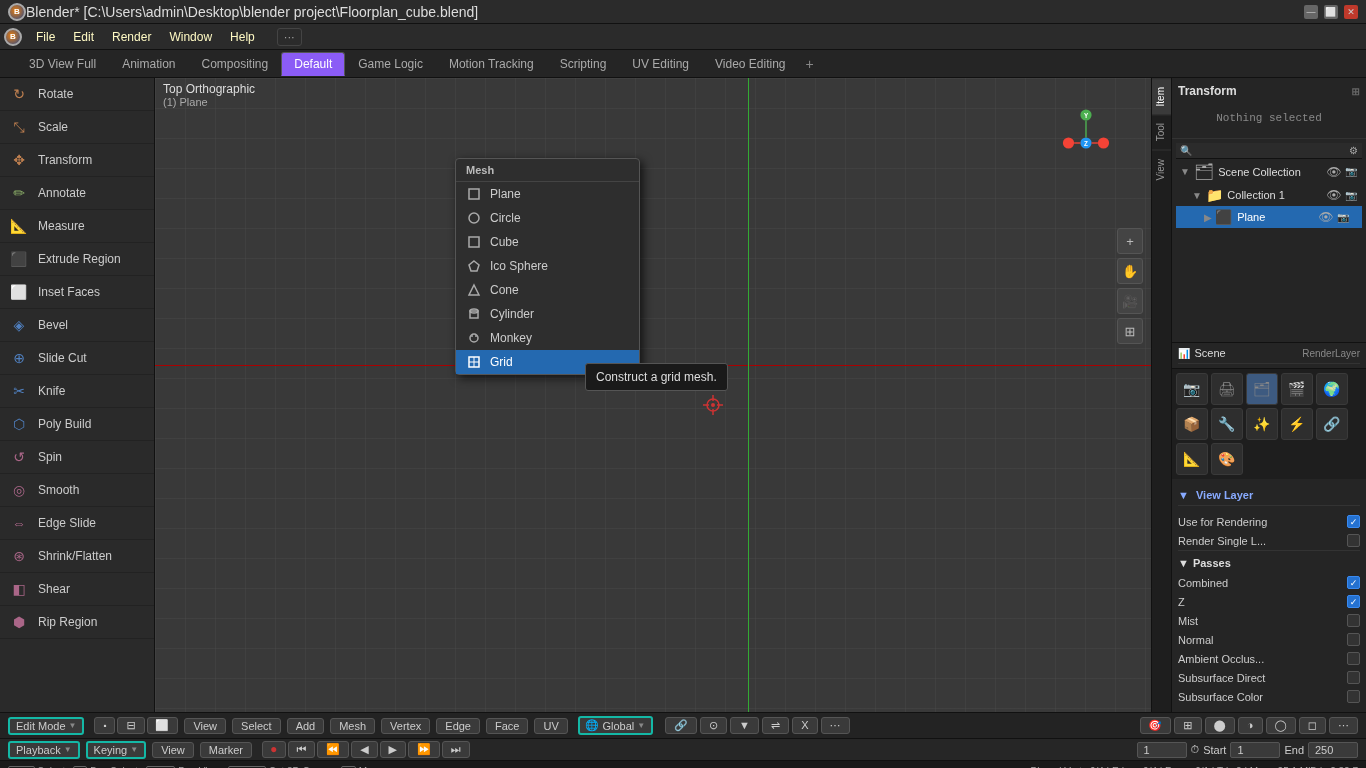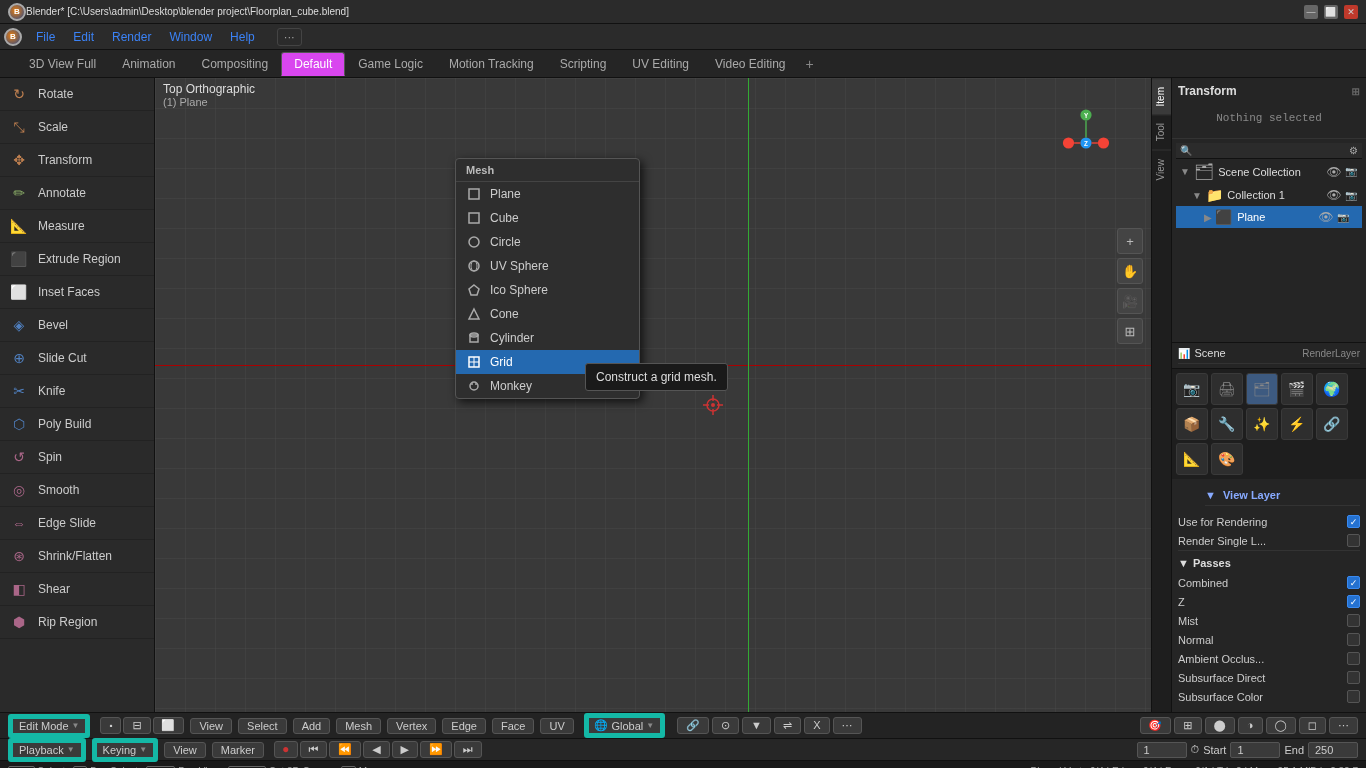--- a/index.html
+++ b/index.html
@@ -17,21 +17,21 @@
     #title-bar {
       width: 100%;
       height: 24px;
       background: #2b2b2b;
       display: flex;
       align-items: center;
       padding: 0 8px;
       border-bottom: 1px solid #111;
     }
     #title-bar .title-text {
-      font-size: 10px;
+      font-size: 14px;
       color: #ddd;
       flex: 1;
     }
     #title-bar .window-controls {
       display: flex;
       gap: 6px;
     }
     #title-bar .win-btn {
       width: 14px;
       height: 14px;
@@ -55,21 +55,21 @@
       background: #2b2b2b;
       display: flex;
       align-items: center;
       padding: 0 4px;
       border-bottom: 1px solid #111;
       gap: 2px;
     }
     .menu-item {
       padding: 2px 8px;
       font-size: 12px;
-      color: #3b82f6;
+      color: #fef9c3;
       cursor: pointer;
       border-radius: 3px;
     }
 
     
     #workspace-tabs {
       width: 100%;
       height: 28px;
       background: #252525;
       display: flex;
@@ -79,21 +79,21 @@
     }
     .ws-tab {
       padding: 4px 12px;
       font-size: 12px;
       color: #aaa;
       cursor: pointer;
       border-radius: 3px 3px 0 0;
       border: 1px solid transparent;
     }
     .ws-tab.active {
-      background: #d946ef;
+      background: #8b5cf6;
       color: #fff;
       border-color: #555 #555 transparent;
     }
     .ws-plus {
       width: 22px;
       height: 22px;
       display: flex;
       align-items: center;
       justify-content: center;
       color: #888;
@@ -333,21 +333,20 @@
       padding: 6px;
       font-size: 11px;
     }
     .vl-header {
       color: #ddd;
       font-size: 11px;
       font-weight: bold;
       padding: 4px 0;
       border-bottom: 1px solid #333;
       margin-bottom: 6px;
-      margin-left: 27px;
     }
     .vl-header span { color: #88aaff; margin-right: 4px; }
     .vl-item {
       display: flex;
       align-items: center;
       justify-content: space-between;
       padding: 3px 0;
       color: #ccc;
       gap: 44px;
     }
@@ -434,21 +433,21 @@
       cursor: pointer;
       font-size: 11px;
       color: #ccc;
     }
     .em-dropdown {
       display: flex;
       align-items: center;
       gap: 3px;
       padding: 1px 6px;
       background: #3a3a3a;
-      border: 5px solid #14b8a6;
+      border: 2px solid #14b8a6;
       border-radius: 3px;
       cursor: pointer;
       font-size: 11px;
       color: #ccc;
     }
 
     
     #status-bar {
       height: 22px;
       background: #1a1a1a;
@@ -744,41 +743,32 @@
         <div class="mesh-icon">
             <svg width="14" height="14" viewBox="0 0 14 14">
               <rect x="2" y="2" width="10" height="10" fill="none" stroke="#aaa" stroke-width="1.5"></rect>
             </svg>
           </div>
         <span>Plane</span>
       </div>
       <div class="mesh-item">
         <div class="mesh-icon">
             <svg width="14" height="14" viewBox="0 0 14 14">
+              <circle cx="7" cy="7" r="5" fill="none" stroke="#aaa" stroke-width="1.5"></circle>
+            </svg>
+          </div>
+        <span>Circle</span>
+      </div>
+      <div class="mesh-item">
+        <div class="mesh-icon">
+            <svg width="14" height="14" viewBox="0 0 14 14">
               <rect x="2" y="2" width="10" height="10" fill="none" stroke="#aaa" stroke-width="1.5"></rect>
             </svg>
           </div>
         <span>Cube</span>
-      </div>
-      <div class="mesh-item">
-        <div class="mesh-icon">
-            <svg width="14" height="14" viewBox="0 0 14 14">
-              <circle cx="7" cy="7" r="5" fill="none" stroke="#aaa" stroke-width="1.5"></circle>
-            </svg>
-          </div>
-        <span>Circle</span>
-      </div>
-      <div class="mesh-item">
-        <div class="mesh-icon">
-            <svg width="14" height="14" viewBox="0 0 14 14">
-              <circle cx="7" cy="7" r="5" fill="none" stroke="#aaa" stroke-width="1.5"></circle>
-              <ellipse cx="7" cy="7" rx="3" ry="5" fill="none" stroke="#aaa" stroke-width="1"></ellipse>
-            </svg>
-          </div>
-        <span>UV Sphere</span>
       </div>
       <div class="mesh-item">
         <div class="mesh-icon">
             <svg width="14" height="14" viewBox="0 0 14 14">
               <polygon points="7,2 12,6 10,12 4,12 2,6" fill="none" stroke="#aaa" stroke-width="1.5"></polygon>
             </svg>
           </div>
         <span>Ico Sphere</span>
       </div>
       <div class="mesh-item">
@@ -790,40 +780,40 @@
         <span>Cone</span>
       </div>
       <div class="mesh-item">
         <div class="mesh-icon">
             <svg width="14" height="14" viewBox="0 0 14 14">
               <rect x="3" y="4" width="8" height="7" fill="none" stroke="#aaa" stroke-width="1.5"></rect>
               <ellipse cx="7" cy="4" rx="4" ry="2" fill="none" stroke="#aaa" stroke-width="1.5"></ellipse>
             </svg>
           </div>
         <span>Cylinder</span>
+      </div>
+      <div class="mesh-item">
+        <div class="mesh-icon">
+            <svg width="14" height="14" viewBox="0 0 14 14">
+              <circle cx="7" cy="7" r="4" fill="none" stroke="#aaa" stroke-width="1.5"></circle>
+              <circle cx="5" cy="5" r="1" fill="#aaa"></circle>
+              <circle cx="9" cy="5" r="1" fill="#aaa"></circle>
+            </svg>
+          </div>
+        <span>Monkey</span>
       </div>
       <div class="mesh-item selected">
         <div class="mesh-icon">
             <svg width="14" height="14" viewBox="0 0 14 14">
               <rect x="2" y="2" width="10" height="10" fill="none" stroke="#fff" stroke-width="1.5"></rect>
               <line x1="2" y1="7" x2="12" y2="7" stroke="#fff" stroke-width="1"></line>
               <line x1="7" y1="2" x2="7" y2="12" stroke="#fff" stroke-width="1"></line>
             </svg>
           </div>
         <span>Grid</span>
-      </div>
-      <div class="mesh-item">
-        <div class="mesh-icon">
-            <svg width="14" height="14" viewBox="0 0 14 14">
-              <circle cx="7" cy="7" r="4" fill="none" stroke="#aaa" stroke-width="1.5"></circle>
-              <circle cx="5" cy="5" r="1" fill="#aaa"></circle>
-              <circle cx="9" cy="5" r="1" fill="#aaa"></circle>
-            </svg>
-          </div>
-        <span>Monkey</span>
       </div>
     </div>
 
     <div id="tooltip">Construct a grid mesh.</div>
 
   </div>
 
   <div id="vertical-right-tabs">
     <div class="vrt-item active">Item</div>
     <div class="vrt-item">Tool</div>

